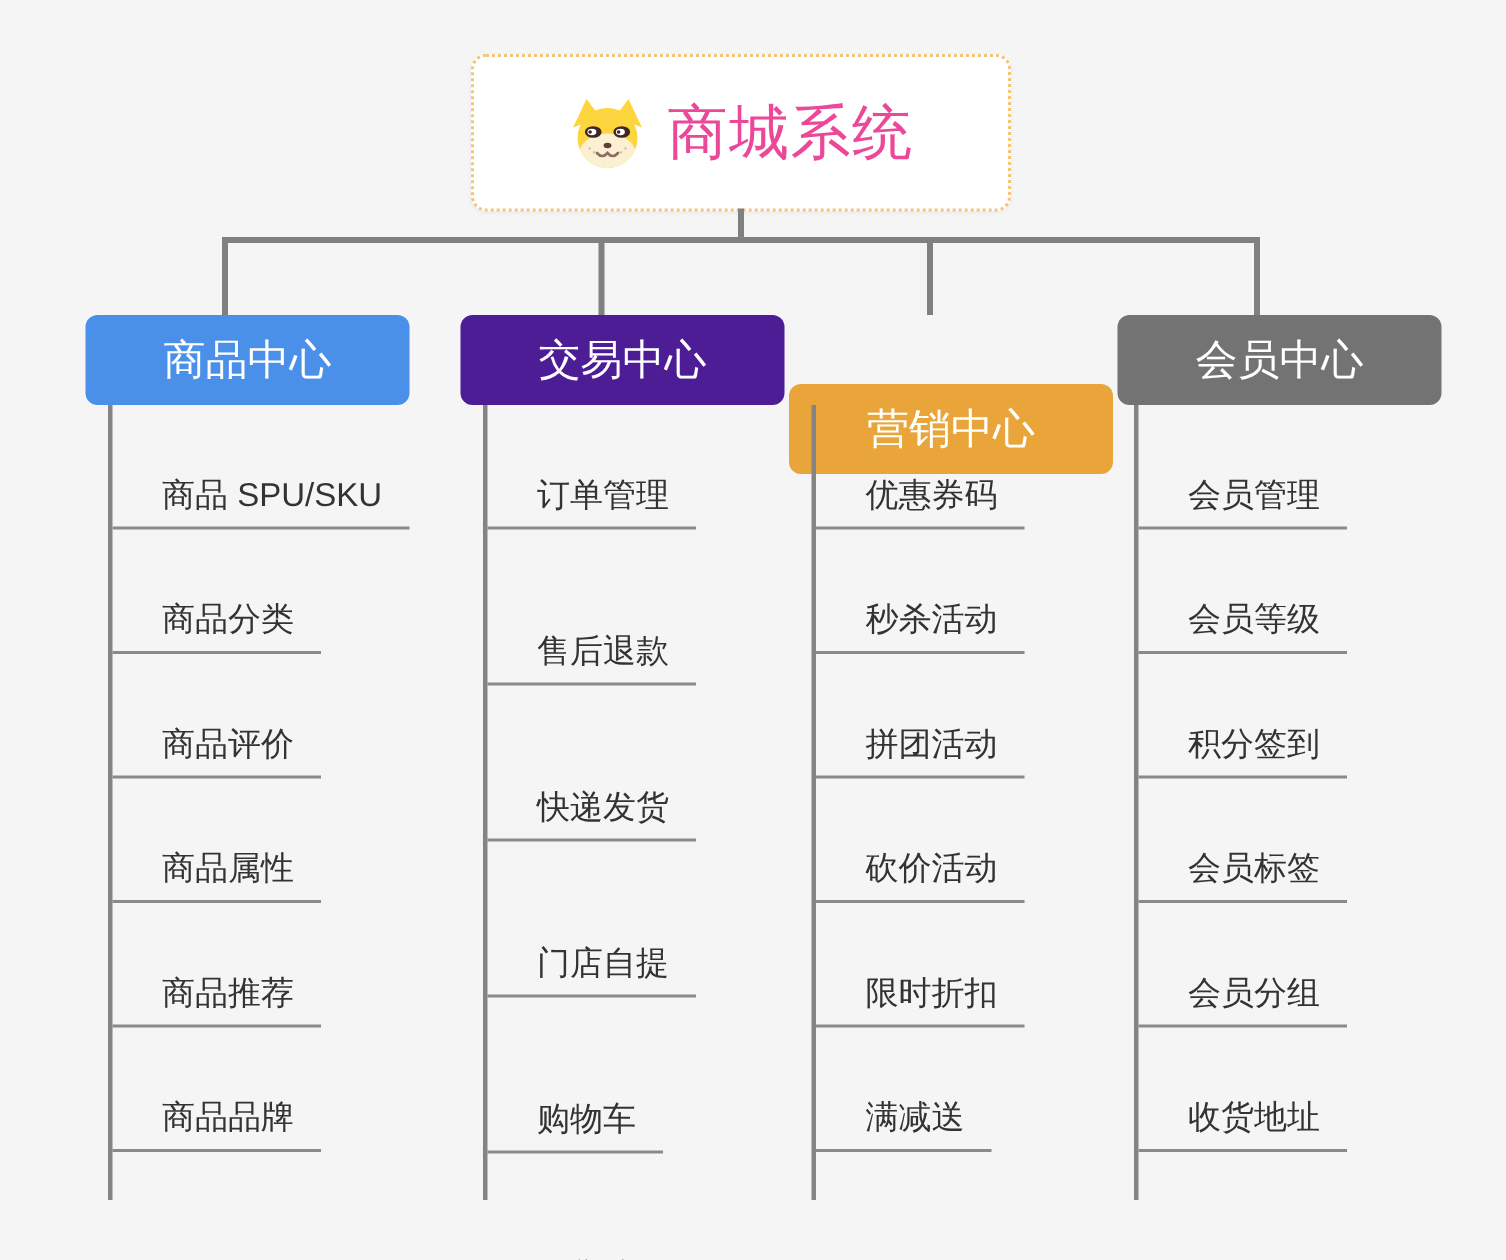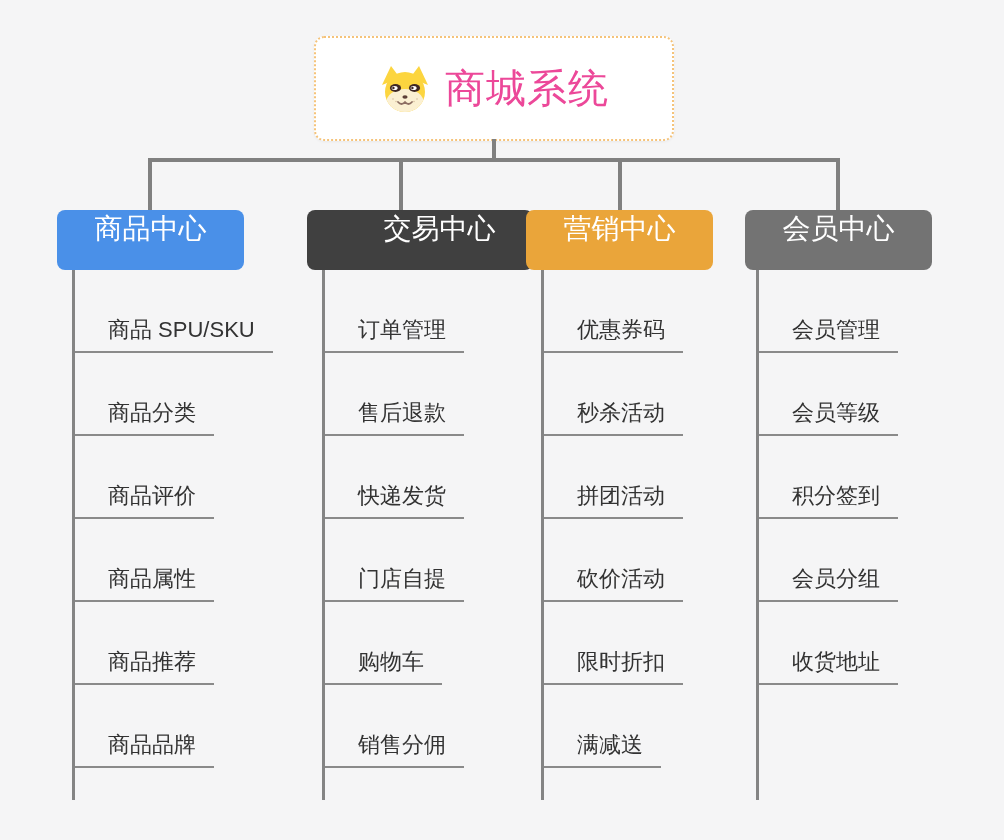--- a/index.html
+++ b/index.html
@@ -22,32 +22,32 @@
   }
   .doge{width:52px;height:48px;flex:0 0 auto;}
   
   .line{position:absolute;background:#808080;}
   .v-root{left:492px;top:139px;width:4px;height:19px;}
   .h-bus{left:148px;top:158px;width:692px;height:4px;}
   .v-drop{top:162px;width:4px;height:48px;}
   .v-d1{left:148px;} .v-d2{left:399px;} .v-d3{left:618px;} .v-d4{left:836px;}
   
   .branch-box{
-    position:absolute;top:210px;width:187px;height:60px;border-radius:8px;
-    display:flex;align-items:flex-start;justify-content:center;
+    position:absolute;top:210px;width:216px;height:60px;border-radius:8px;
+    display:flex;align-items:center;justify-content:center;
     color:#ffffff;font-size:28px;white-space:nowrap;cursor:default;
   }
   .b1{left:57px;} .b2{left:307px;} .b3{left:526px;} .b4{left:745px;}
   
   .col{
     position:absolute;top:270px;height:530px;width:235px;
     border-left:3px solid #848484;box-sizing:border-box;
     display:flex;flex-direction:column;
   }
-  .c1{left:72px;} .c2{left:322px;} .c3{left:541px;} .c4{left:756px;}
+  .c1{left:72px;} .c2{left:322px;gap:21px;} .c3{left:541px;} .c4{left:756px;}
   .row{
     height:83px;flex:0 0 auto;
     display:flex;flex-direction:column;justify-content:flex-end;align-items:flex-start;
   }
   .child-node{
     display:inline-block;
     border-bottom:2px solid #8a8a8a;
     padding:0 18px 7px 33px;
     font-size:22px;line-height:28px;color:#333333;white-space:nowrap;
   }
@@ -85,24 +85,24 @@
 <div class="line v-root"></div>
 <div class="line h-bus"></div>
 <div class="line v-drop v-d1"></div>
 <div class="line v-drop v-d2"></div>
 <div class="line v-drop v-d3"></div>
 <div class="line v-drop v-d4"></div>
 
 <div class="branch-box b1" style="background-color: rgb(74, 144, 232);">
   <span>商品中心</span>
 </div>
-<div class="branch-box b2" style="background-color: #404040; padding-left: 39px;">
+<div class="branch-box b2" style="background-color: #4c1d95;">
   <span>交易中心</span>
 </div>
-<div class="branch-box b3" style="background-color: rgb(234, 165, 58);">
+<div class="branch-box b3" style="background-color: rgb(234, 165, 58); margin-top: 46px;">
   <span>营销中心</span>
 </div>
 <div class="branch-box b4" style="background-color: #737373;">
   <span>会员中心</span>
 </div>
 
 <div class="col c1">
   <div class="row">
       <span class="child-node">商品 SPU/SKU</span>
     </div>
@@ -166,18 +166,21 @@
   <div class="row">
       <span class="child-node">会员管理</span>
     </div>
   <div class="row">
       <span class="child-node">会员等级</span>
     </div>
   <div class="row">
       <span class="child-node">积分签到</span>
     </div>
   <div class="row">
+      <span class="child-node">会员标签</span>
+    </div>
+  <div class="row">
       <span class="child-node">会员分组</span>
     </div>
   <div class="row">
       <span class="child-node">收货地址</span>
     </div>
 </div>
 
 </body></html>

